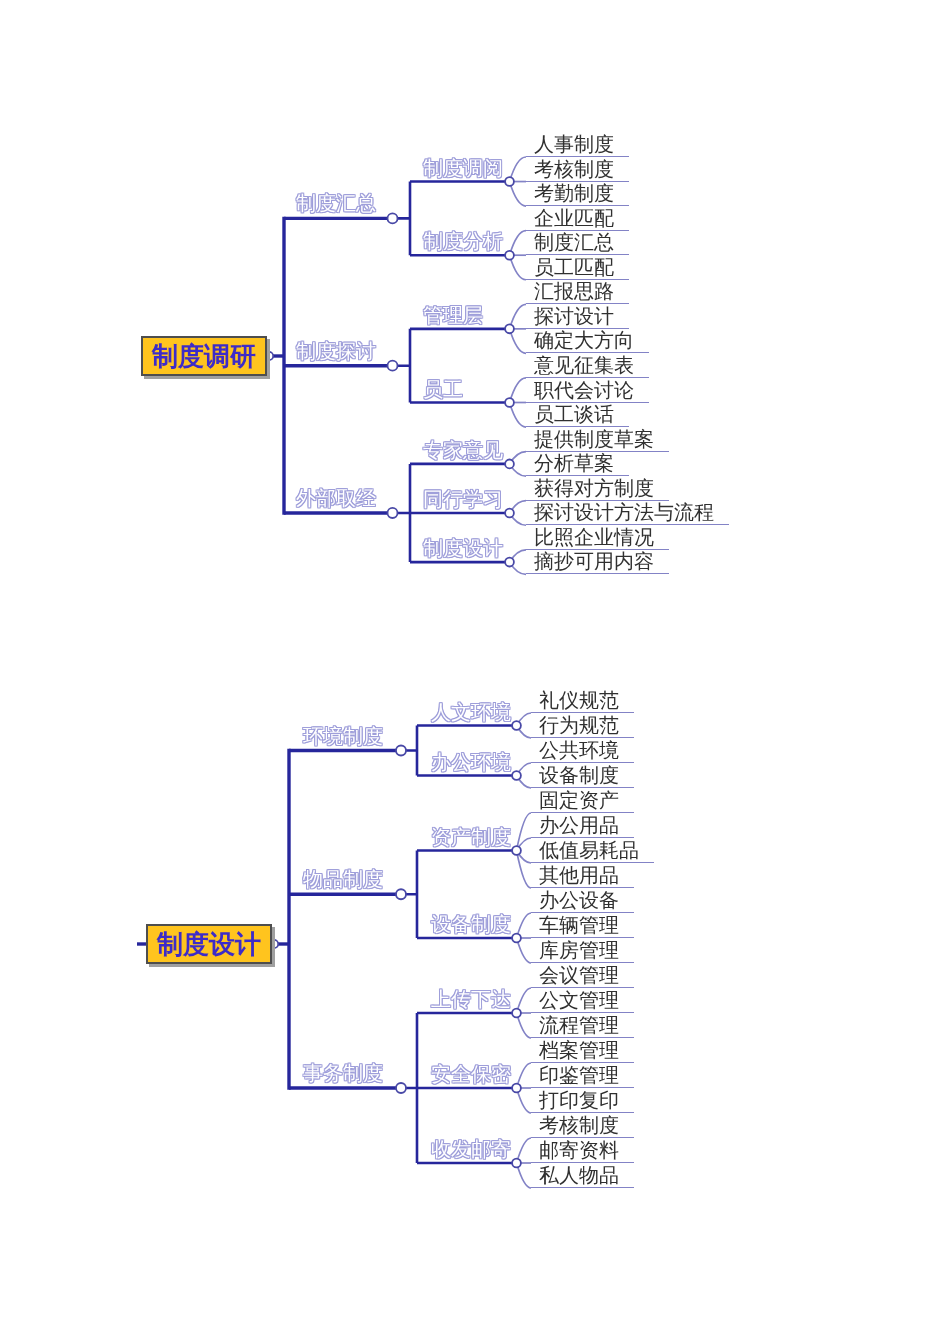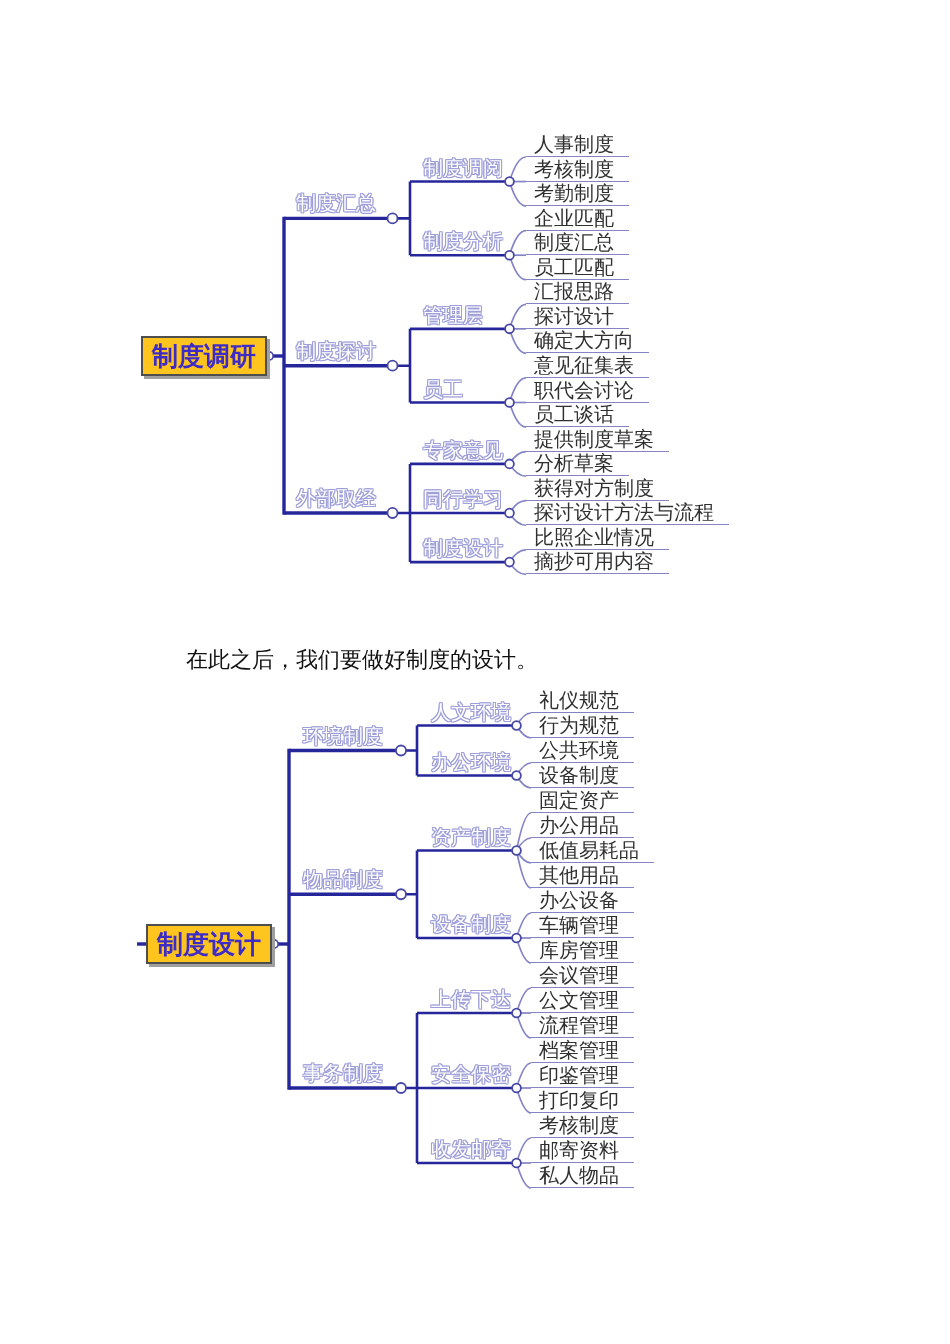--- a/index.html
+++ b/index.html
@@ -201,14 +201,13 @@
       <div class="node leaf" style="left: 531px; top: 1066px;">印鉴管理</div>
       <div class="node leaf" style="left: 531px; top: 1091px;">打印复印</div>
       <div class="node ghost lvl2" style="left: 431px; top: 1062px;">安全保密</div>
       <div class="node leaf" style="left: 531px; top: 1116px;">考核制度</div>
       <div class="node leaf" style="left: 531px; top: 1141px;">邮寄资料</div>
       <div class="node leaf" style="left: 531px; top: 1166px; text-align: right;">私人物品</div>
       <div class="node ghost lvl2" style="left: 431px; top: 1137px;">收发邮寄</div>
       <div class="node ghost lvl1" style="left: 303px; top: 1061px;">事务制度</div>
       <div class="node root" style="left: 272px; top: 944px;">制度设计</div>
     </div>
-  <p class="caption">在此之后，我们要做好制度的设计。</p>
 </div>
 
 </body></html>

